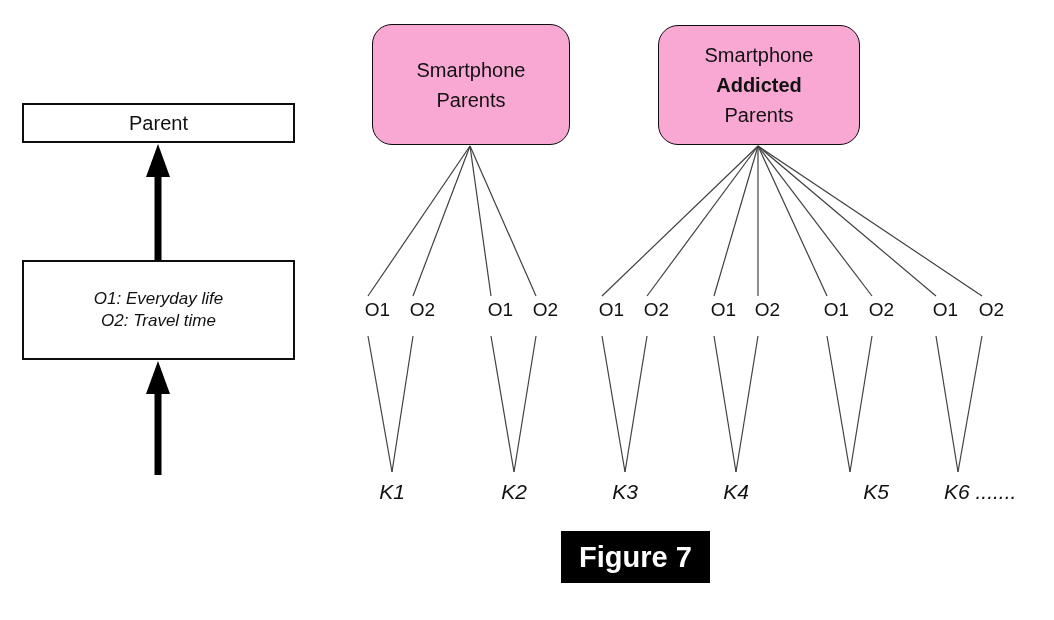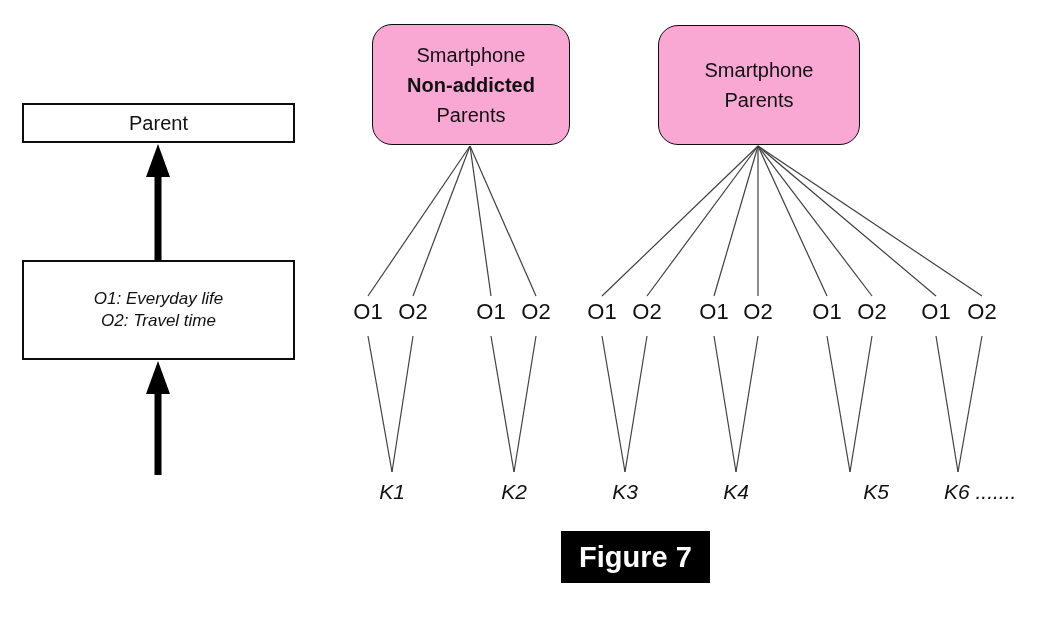--- a/index.html
+++ b/index.html
@@ -44,22 +44,22 @@
     justify-content: center;
     text-align: center;
     font-size: 20px;
     line-height: 30px;
   }
   .rbox .bold { font-weight: bold; }
   .olabel {
     position: absolute;
     top: 299px;
     width: 44px;
-    text-align: center;
-    font-size: 22px;
+    text-align: right;
+    font-size: 19px;
   }
   .klabel {
     position: absolute;
     top: 480px;
     width: 64px;
     text-align: center;
     font-size: 21px;
     font-style: italic;
   }
   .klabel.k6 {
@@ -137,26 +137,26 @@
   </div>
 
   <div class="box col" style="left:22px; top:260px; width:273px; height:100px;">
     <div class="m-sub">O1: Everyday life</div>
     <div class="m-sub">O2: Travel time</div>
   </div>
 
 
   <div class="rbox" style="left:372px; top:24px; width:198px; height:121px;">
     <div>Smartphone</div>
-    <div class="bold">Non-addicted</div>
     <div>Parents</div>
   </div>
 
   <div class="rbox" style="left:658px; top:25px; width:202px; height:120px;">
     <div>Smartphone</div>
+    <div class="bold">Addicted</div>
     <div>Parents</div>
   </div>
 
   <div class="olabel" style="left:346px;">O1</div>
   <div class="olabel" style="left:391px;">O2</div>
   <div class="olabel" style="left:469px;">O1</div>
   <div class="olabel" style="left:514px;">O2</div>
   <div class="olabel" style="left:580px;">O1</div>
   <div class="olabel" style="left:625px;">O2</div>
   <div class="olabel" style="left:692px;">O1</div>

